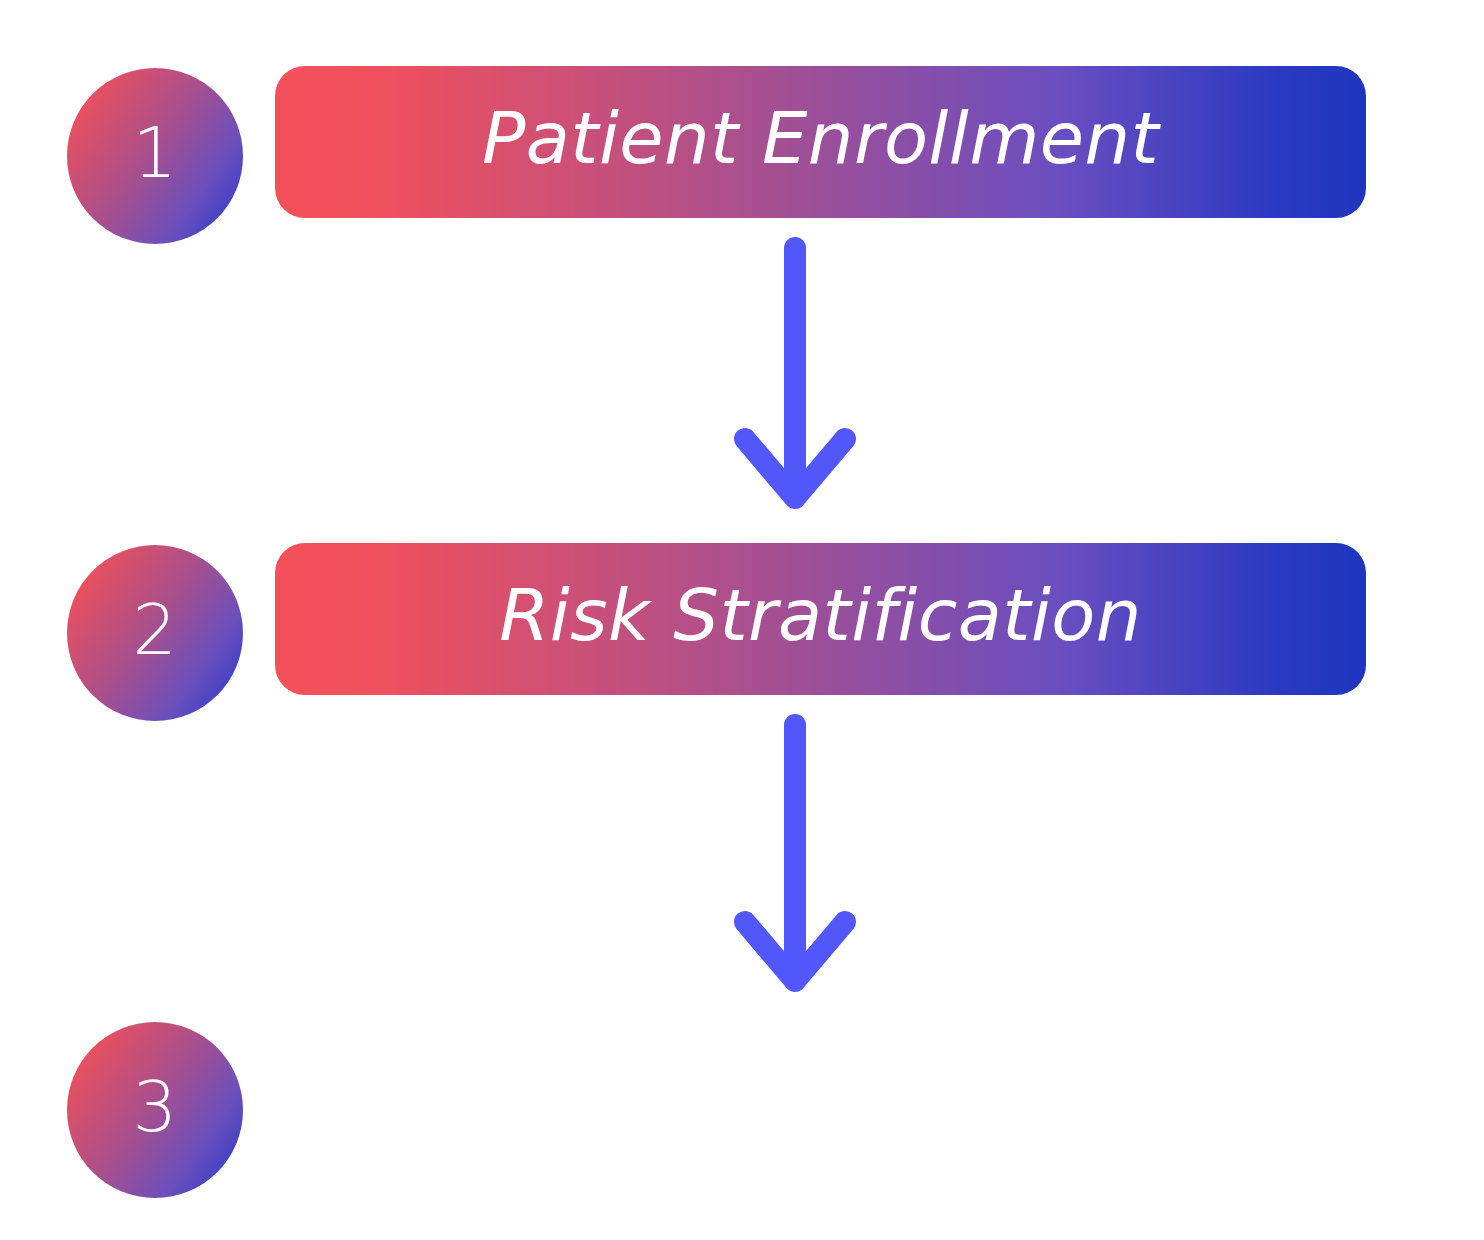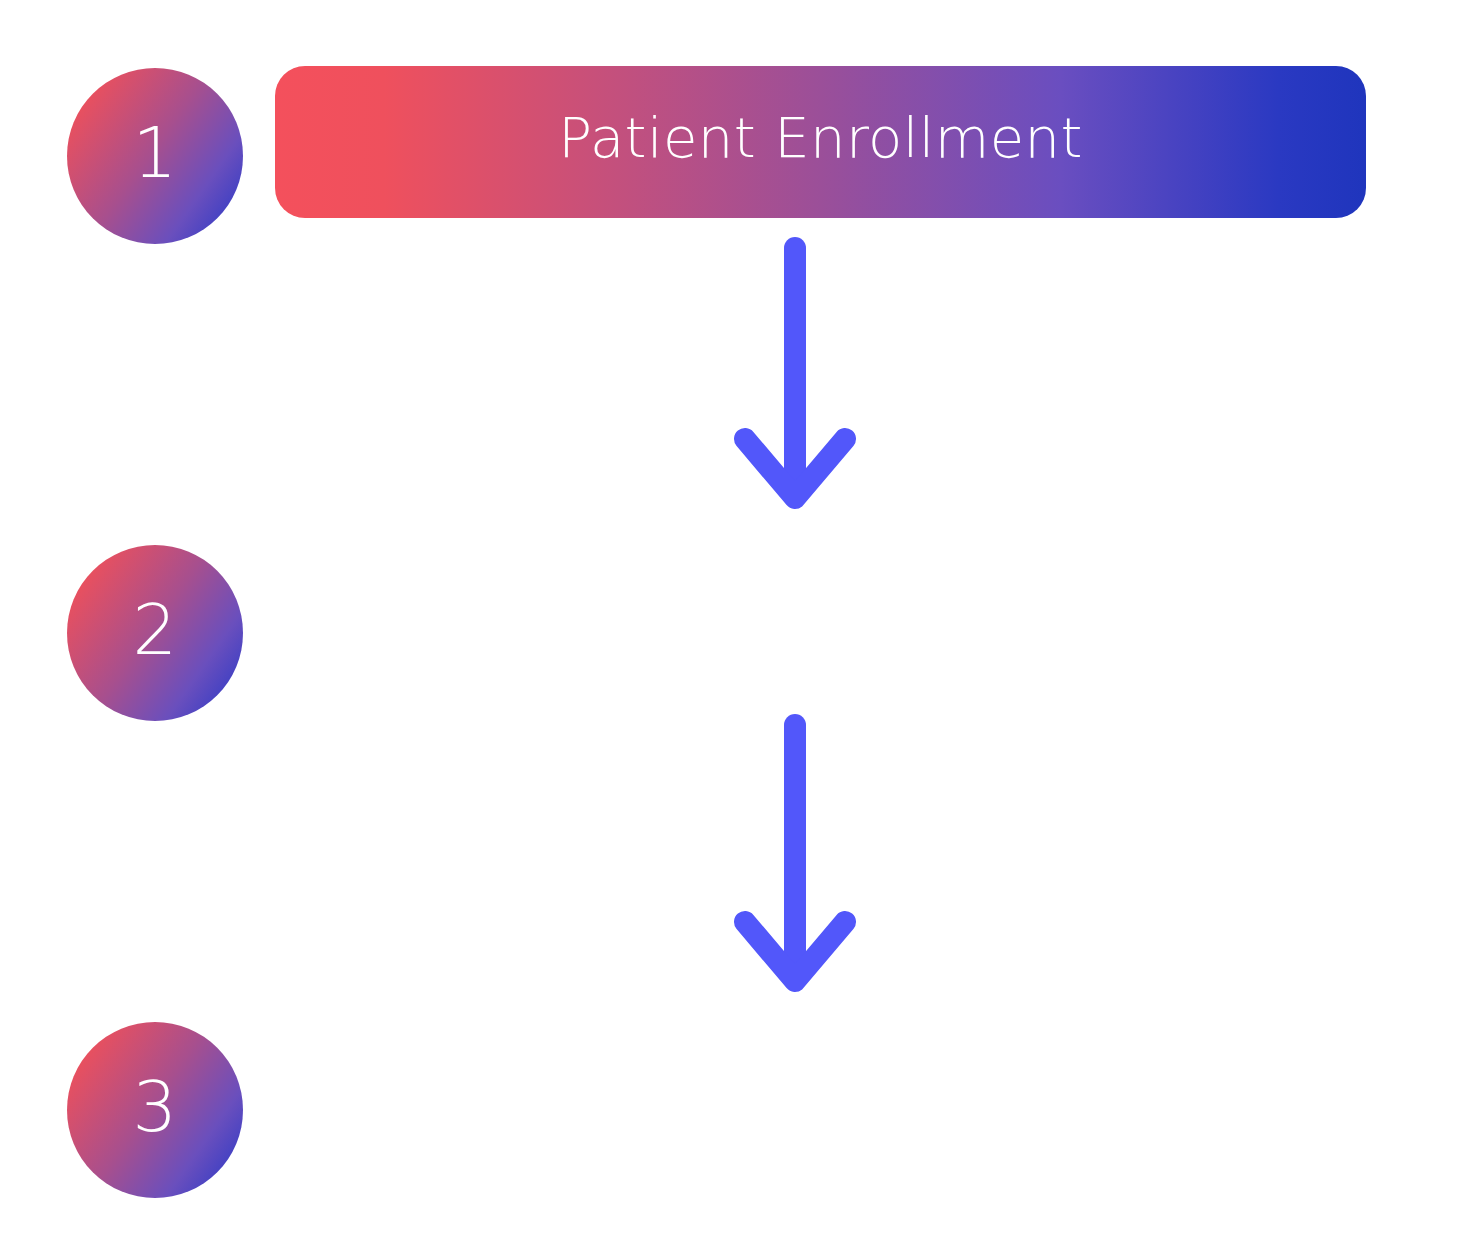--- a/index.html
+++ b/index.html
@@ -64,27 +64,28 @@
     height: 152px;
     border-radius: 30px;
     background: linear-gradient(90deg, #f4505c 0%, #ef505d 10%, #c2507e 32%, #9b4f99 50%, #6a4ec0 72%, #2a39c2 92%, #1f35bd 100%);
     display: flex;
     align-items: center;
     justify-content: center;
     box-sizing: border-box;
   }
   .step-bar-label {
     color: #ffffff;
-    font-size: 56px;
+    font-size: 72px;
     font-weight: 300;
     line-height: 1;
     letter-spacing: 0.4px;
     white-space: nowrap;
     padding-bottom: 8px;
     user-select: none;
+    font-style: italic;
   }
 
   
   .connector {
     position: absolute;
     left: 722px;
     width: 146px;
   }
   .connector.connector-1 { top: 234px;  height: 284px; }
   .connector.connector-2 { top: 711px;  height: 290px; }
@@ -110,20 +111,23 @@
         <line x1="73" y1="14" x2="73" y2="258"></line>
         <polyline points="23,205 73,264 123,205"></polyline>
       </g>
     </svg>
   </div>
 
   <div class="step-row row-2">
     <div class="step-badge">
       <span class="step-badge-number">2</span>
     </div>
+    <div class="step-bar">
+      <span class="step-bar-label">Risk Stratification</span>
+    </div>
   </div>
 
   <div class="connector connector-2">
     <svg viewBox="0 0 146 290" xmlns="http://www.w3.org/2000/svg">
       <g stroke="#5257fa" stroke-width="22" stroke-linecap="round" stroke-linejoin="round" fill="none">
         <line x1="73" y1="14" x2="73" y2="264"></line>
         <polyline points="23,211 73,270 123,211"></polyline>
       </g>
     </svg>
   </div>

